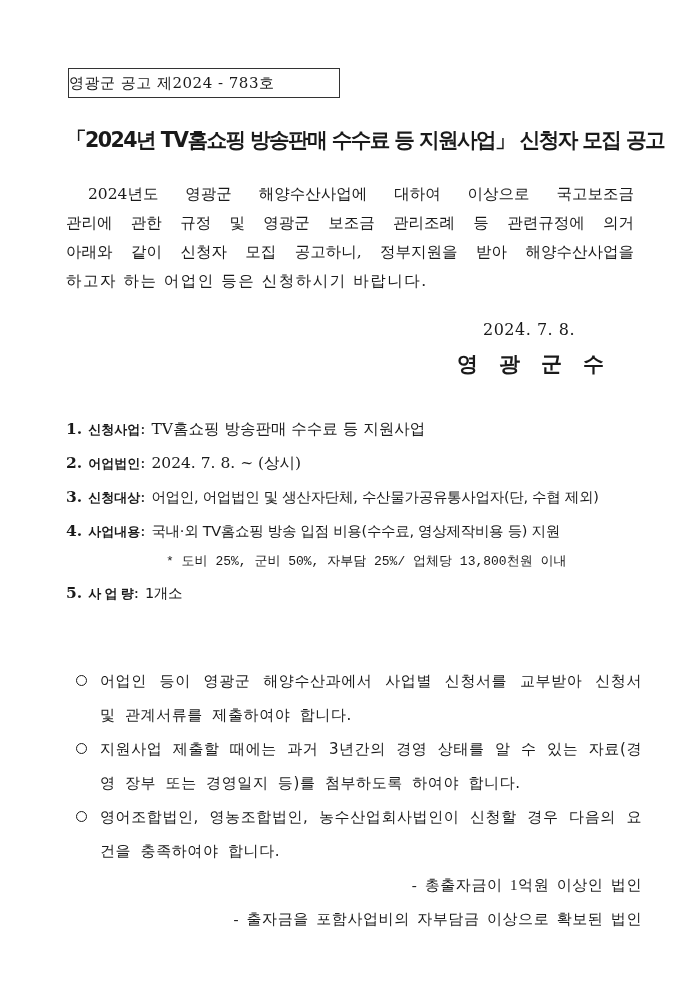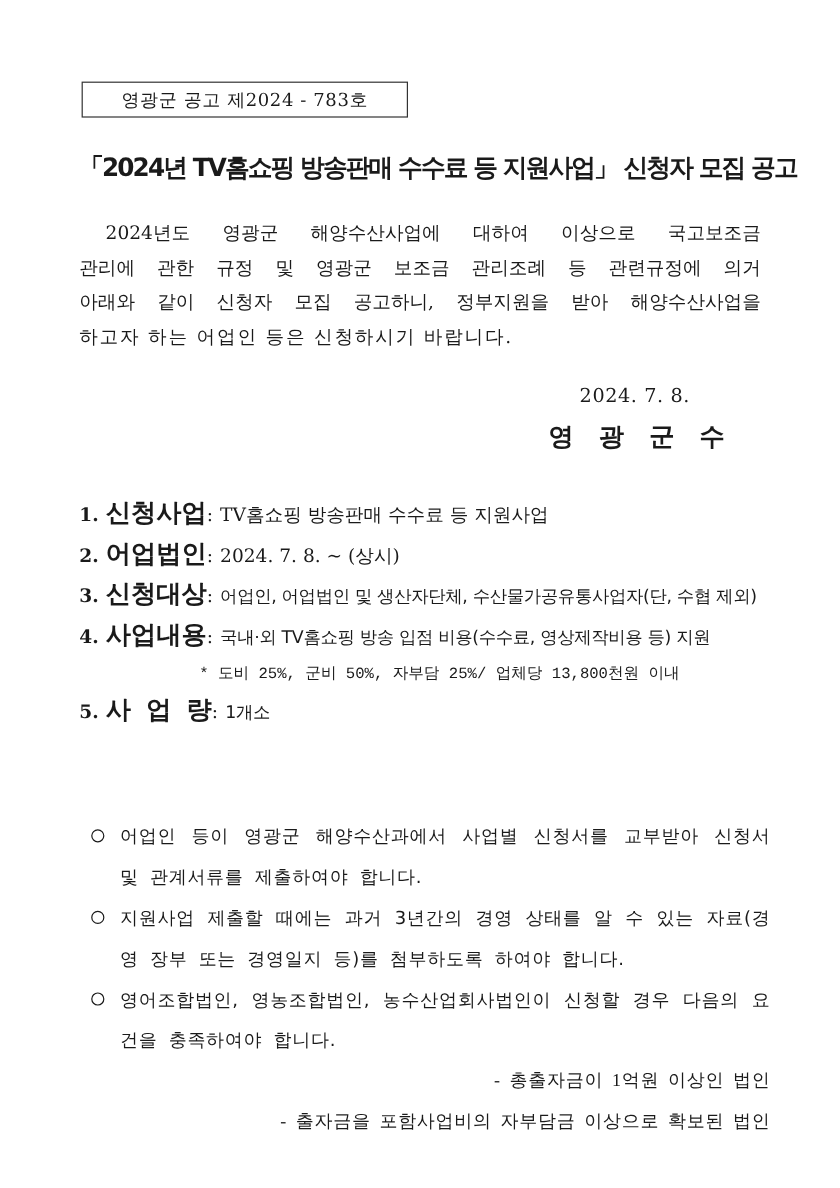--- a/index.html
+++ b/index.html
@@ -18,21 +18,21 @@
     .notice-box {
       position: absolute;
       left: 68px;
       top: 68px;
       width: 272px;
       height: 30px;
       border: 1px solid #333;
       box-sizing: border-box;
       display: flex;
       align-items: center;
-      justify-content: center;
+      justify-content: flex-start;
       font-size: 15px;
       letter-spacing: 0.5px;
     }
     .title {
       position: absolute;
       left: 66px;
       top: 126px;
       width: 580px;
       font-family: "DejaVu Sans", "Liberation Sans", sans-serif;
       font-size: 21px;
@@ -91,23 +91,23 @@
     .item {
       height: 34px;
       line-height: 34px;
       white-space: nowrap;
     }
     .item .num {
       font-weight: bold;
       margin-right: 6px;
     }
     .item .label {
-      font-family: Liberation Mono, monospace;
-      font-weight: bold;
-      font-size: 21px;
+      font-family: Liberation Serif, serif;
+      font-weight: bold;
+      font-size: 13px;
     }
     .item .colon {
       font-weight: normal;
       margin-right: 6px;
     }
     .item .value {
       font-family: "DejaVu Sans", "Liberation Sans", sans-serif;
       font-size: 14.5px;
       letter-spacing: -0.3px;
     }
@@ -123,21 +123,20 @@
       font-family: Liberation Mono, monospace;
       font-size: 13px;
       white-space: nowrap;
     }
     .bullets {
       position: absolute;
       left: 72px;
       top: 664px;
       width: 570px;
       font-size: 15.5px;
-      margin-top: 16px;
     }
     .bullet {
       position: relative;
       padding-left: 28px;
       line-height: 34px;
       margin-bottom: 0;
     }
     .bullet .marker {
       position: absolute;
       left: 4px;

